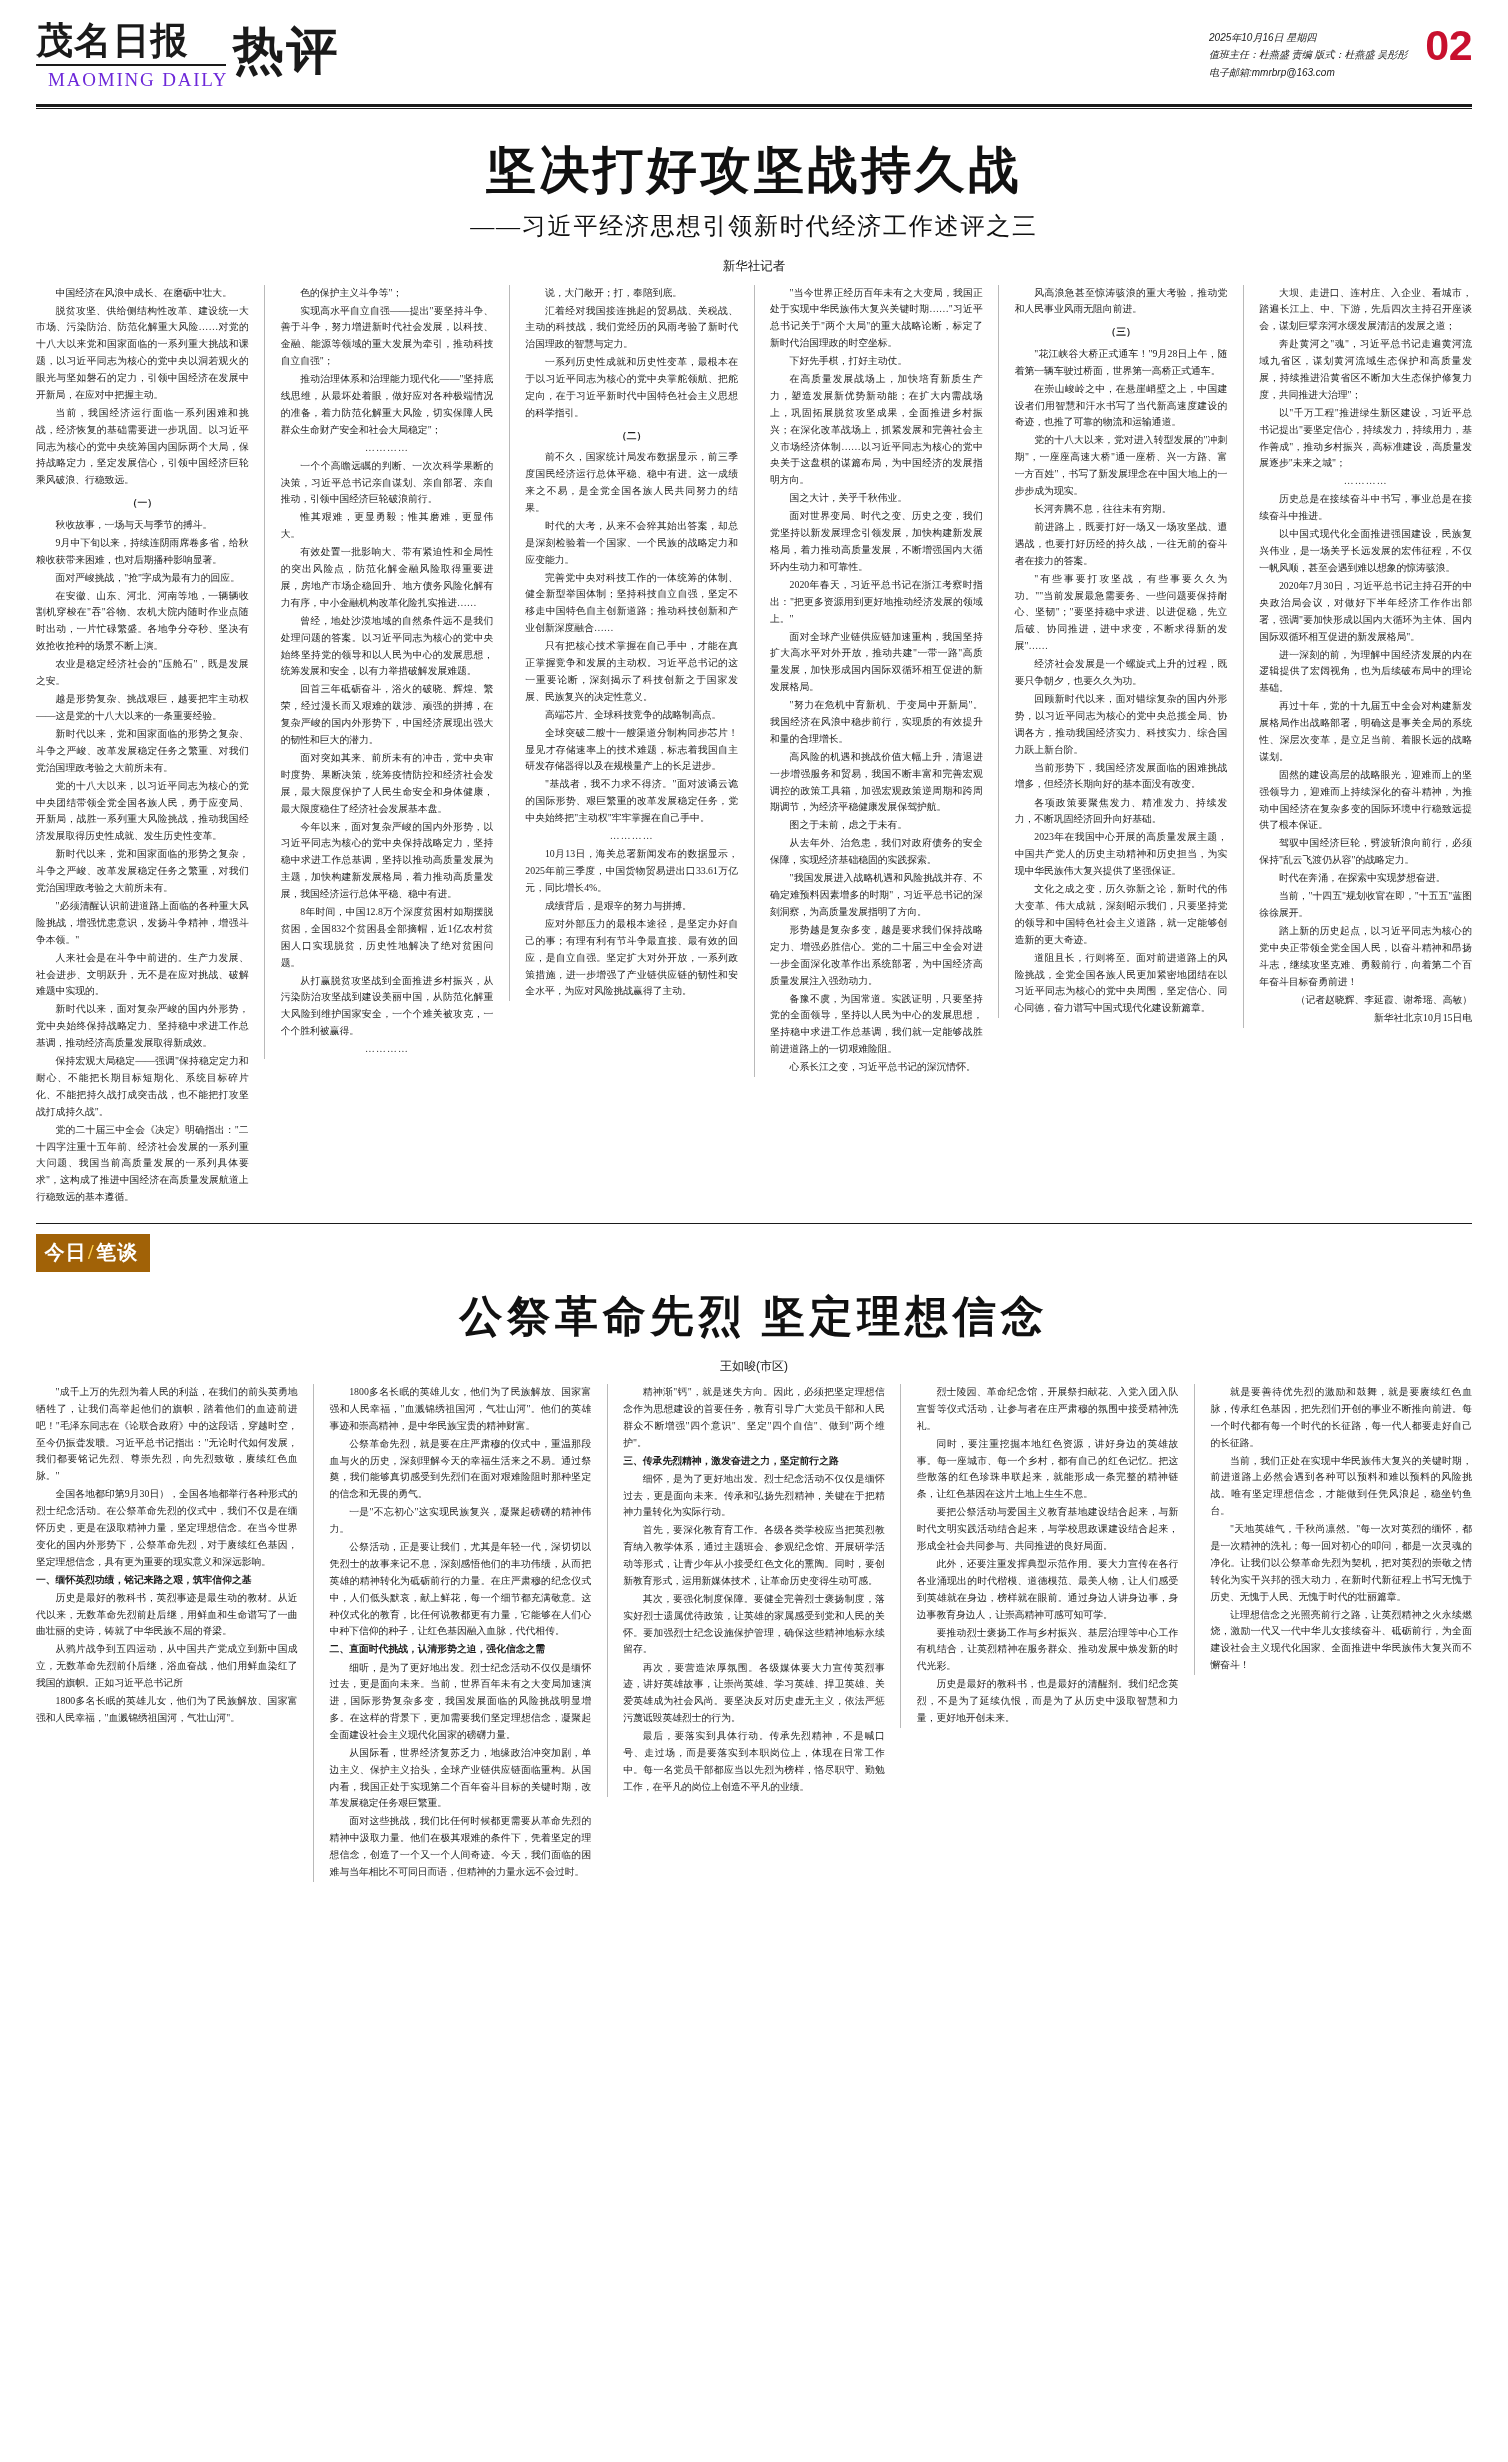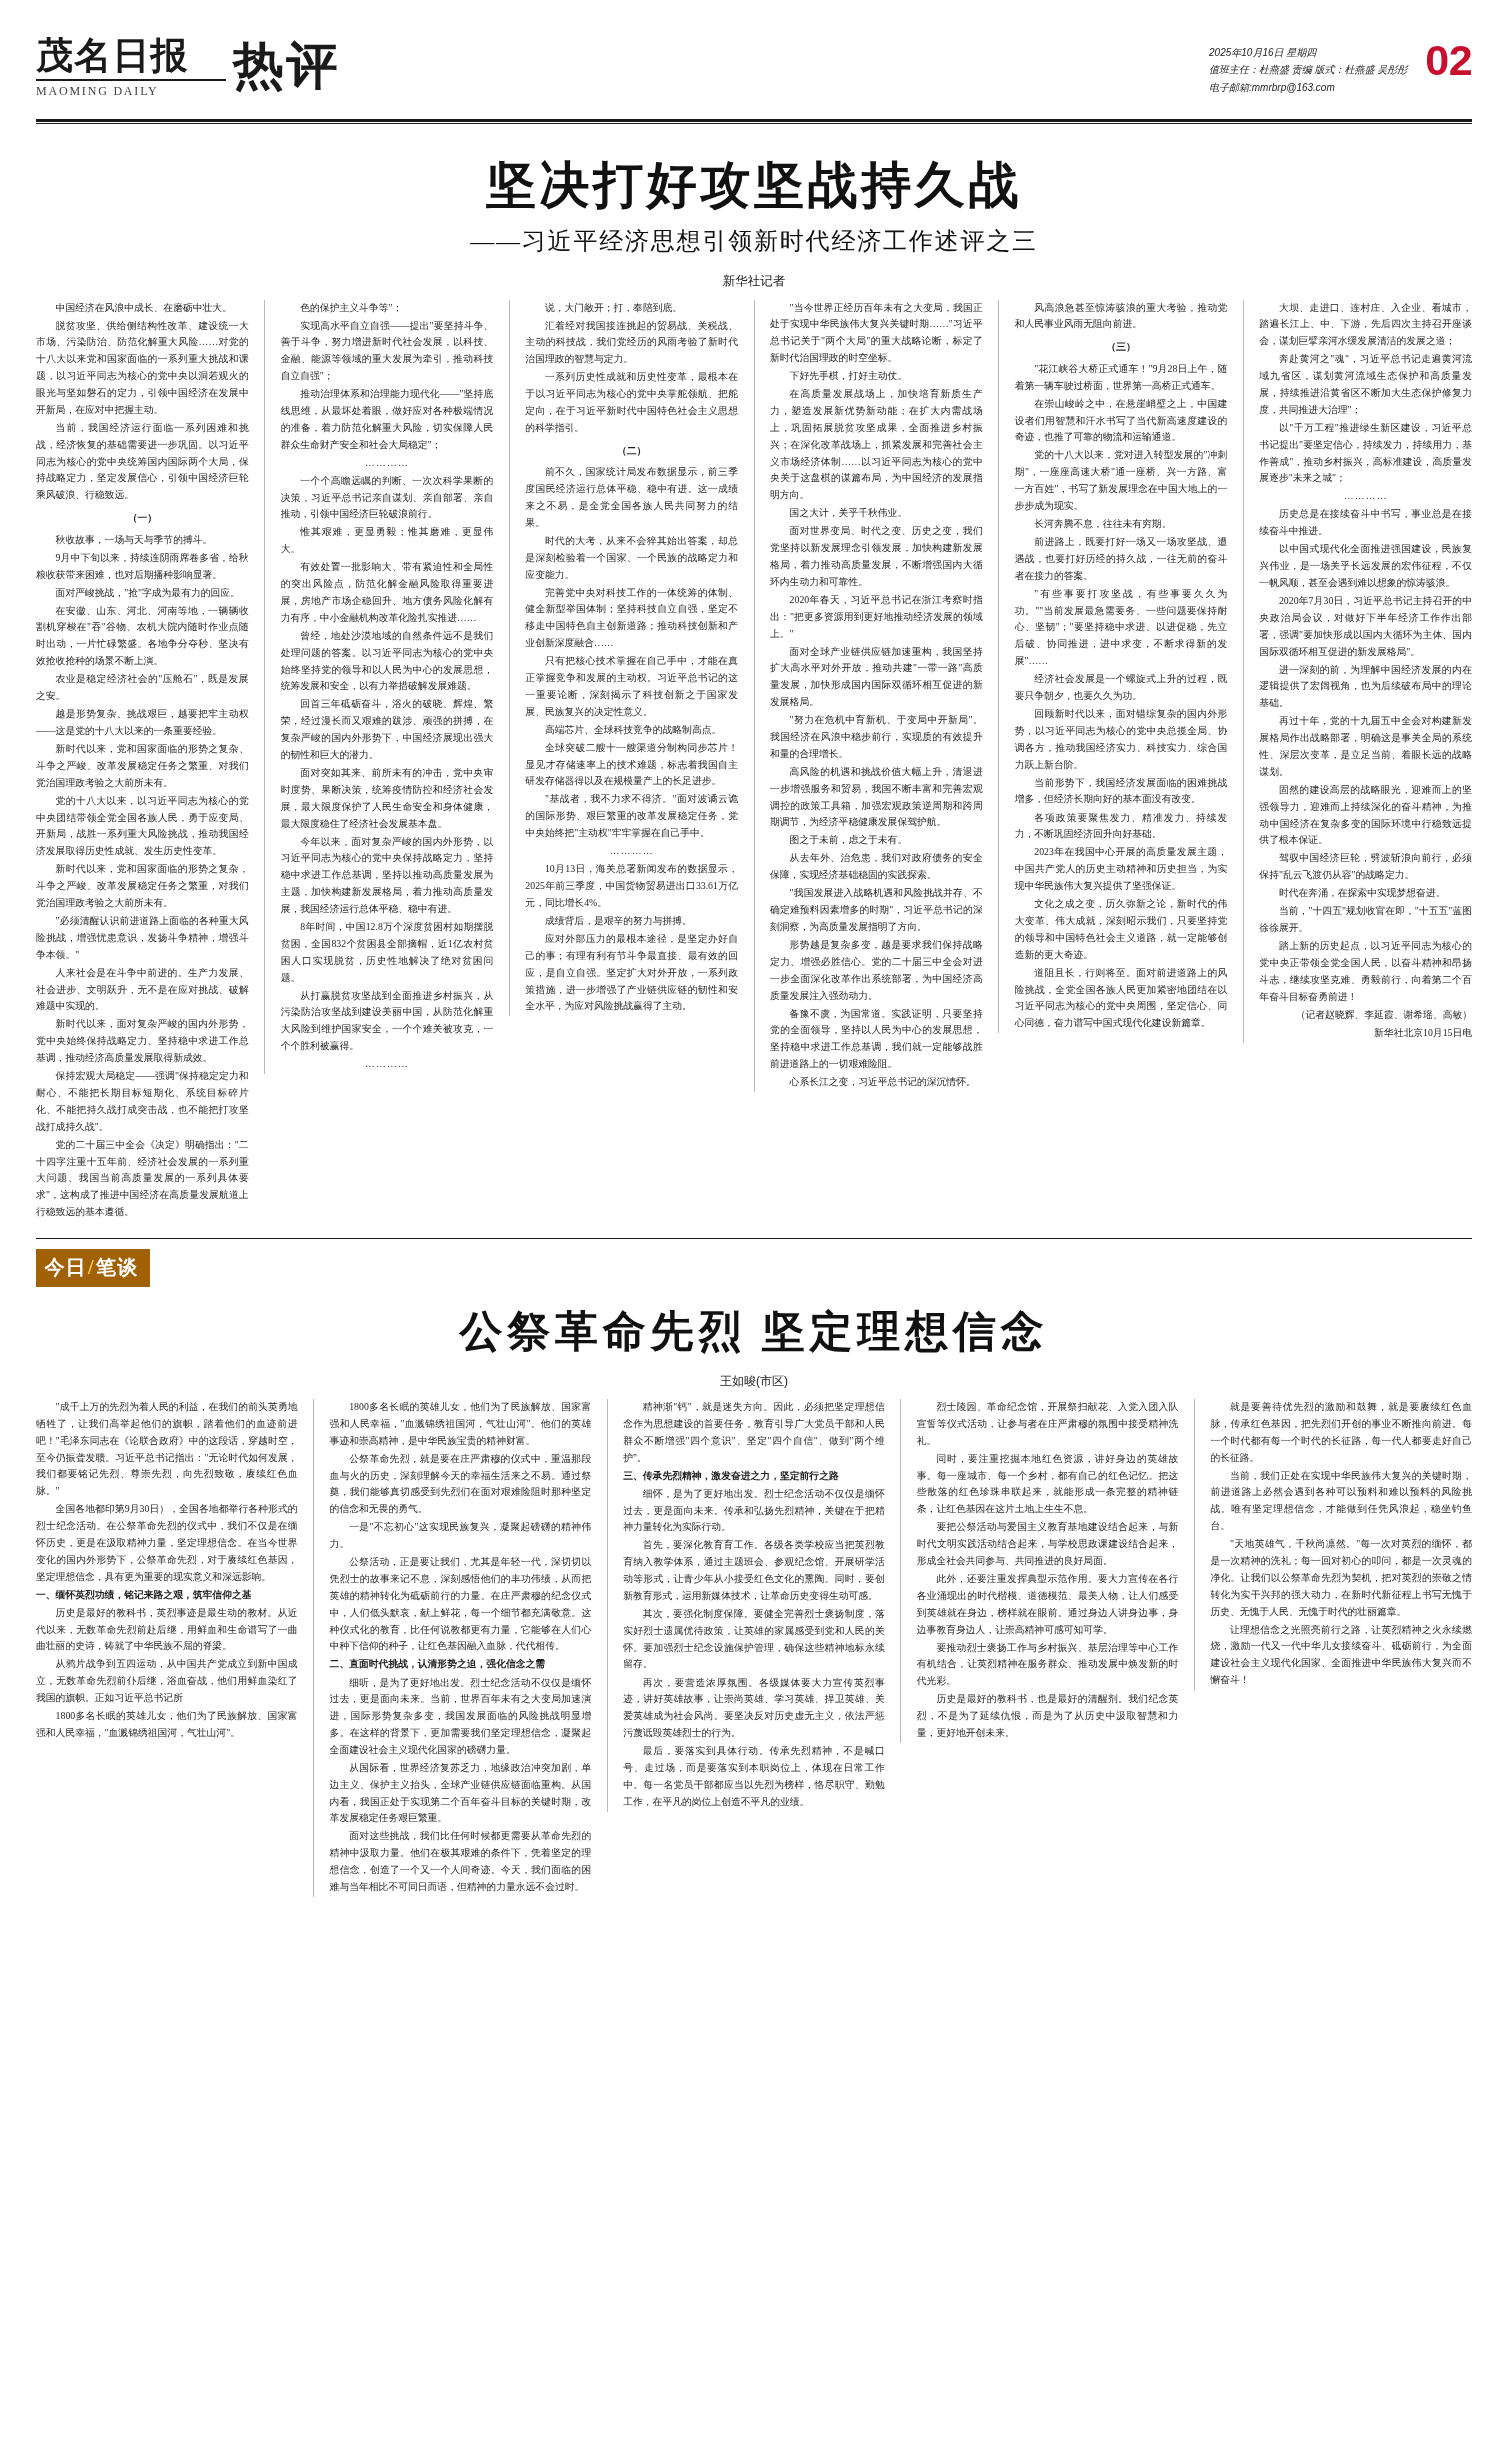--- a/index.html
+++ b/index.html
@@ -11,21 +11,21 @@
     width: 1508px;
     font-family: "Liberation Serif", "DejaVu Serif", serif;
     color: #1a1a1a;
   }
   .page {
     width: 1508px;
     height: 2462px;
     position: relative;
     background: #fff;
     box-sizing: border-box;
-    padding: 15px 36px;
+    padding: 0 36px;
   }
 
   
   .masthead {
     display: flex;
     align-items: flex-start;
     justify-content: space-between;
     padding-top: 15.5px;
     height: 104px;
     box-sizing: border-box;
@@ -48,24 +48,25 @@
     white-space: nowrap;
   }
   .logo-underline {
     width: 190px;
     height: 2.4px;
     background: #1a1a1a;
     margin: 3.6px 0 3px 0;
   }
   .logo-en {
     font-family: "Liberation Serif", serif;
-    font-size: 12px;
+    font-size: 19px;
     letter-spacing: 1.8px;
-    color: #404040;
+    color: #6d28d9;
     font-weight: normal;
+    margin-left: 12px;
   }
   .section-name {
     font-size: 51px;
     font-weight: bold;
     color: #1a1a1a;
     line-height: 1;
     padding-top: 10.7px;
     letter-spacing: 2.4px;
     font-family: "Liberation Serif", serif;
   }

